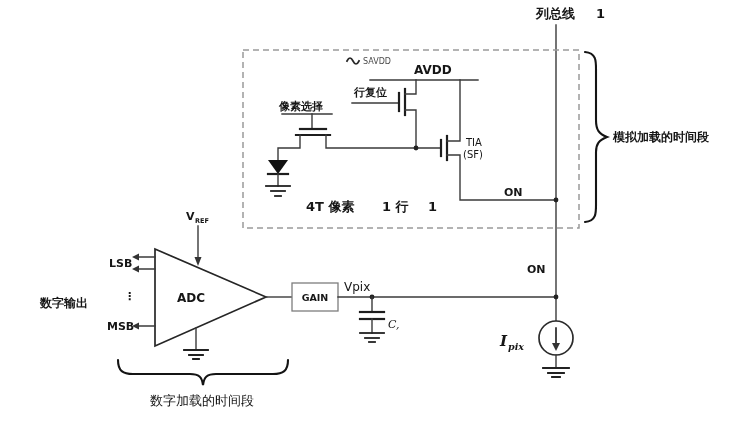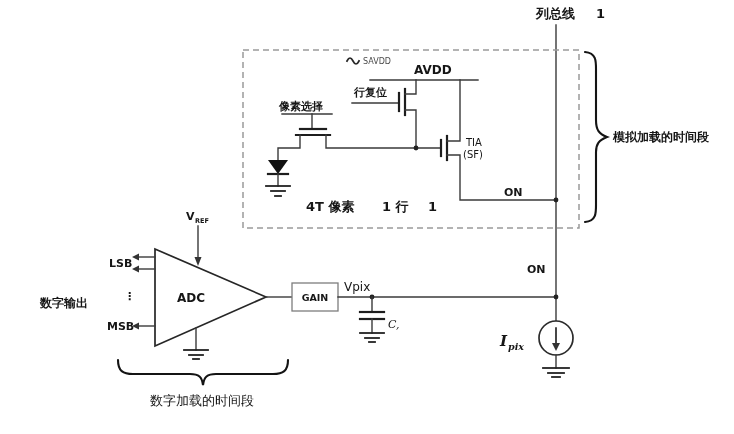--- a/index.html
+++ b/index.html
@@ -1,16 +1,16 @@
 <!DOCTYPE html>
 <html><head>
 <meta charset="utf-8">
 <style>
   html,body{margin:0;padding:0;background:#ffffff;}
-  .stage{position:relative;width:734px;height:434px;background:#ffffff;overflow:hidden;}
+  .stage{position:relative;width:734px;height:434px;background:#ffffff;overflow:hidden;border-radius:7px;}
   svg{display:block;}
   .wire{stroke:#3a3a3a;stroke-width:1.4;fill:none;stroke-linecap:square;}
   .comp{stroke:#262626;stroke-width:1.7;fill:none;stroke-linecap:square;}
   .plate{stroke:#1d1d1d;stroke-width:2.2;fill:none;stroke-linecap:square;}
   .gnd{stroke:#222;stroke-width:1.8;fill:none;stroke-linecap:square;}
   .dashbox{stroke:#9a9a9a;stroke-width:1.5;fill:none;stroke-dasharray:6 4;}
   .brace{stroke:#141414;stroke-width:2.1;fill:none;stroke-linecap:round;}
   .txt{font-family:"DejaVu Sans","Liberation Sans",sans-serif;fill:#161616;}
   .bold{font-weight:bold;}
   .gray{fill:#4a4a4a;}

